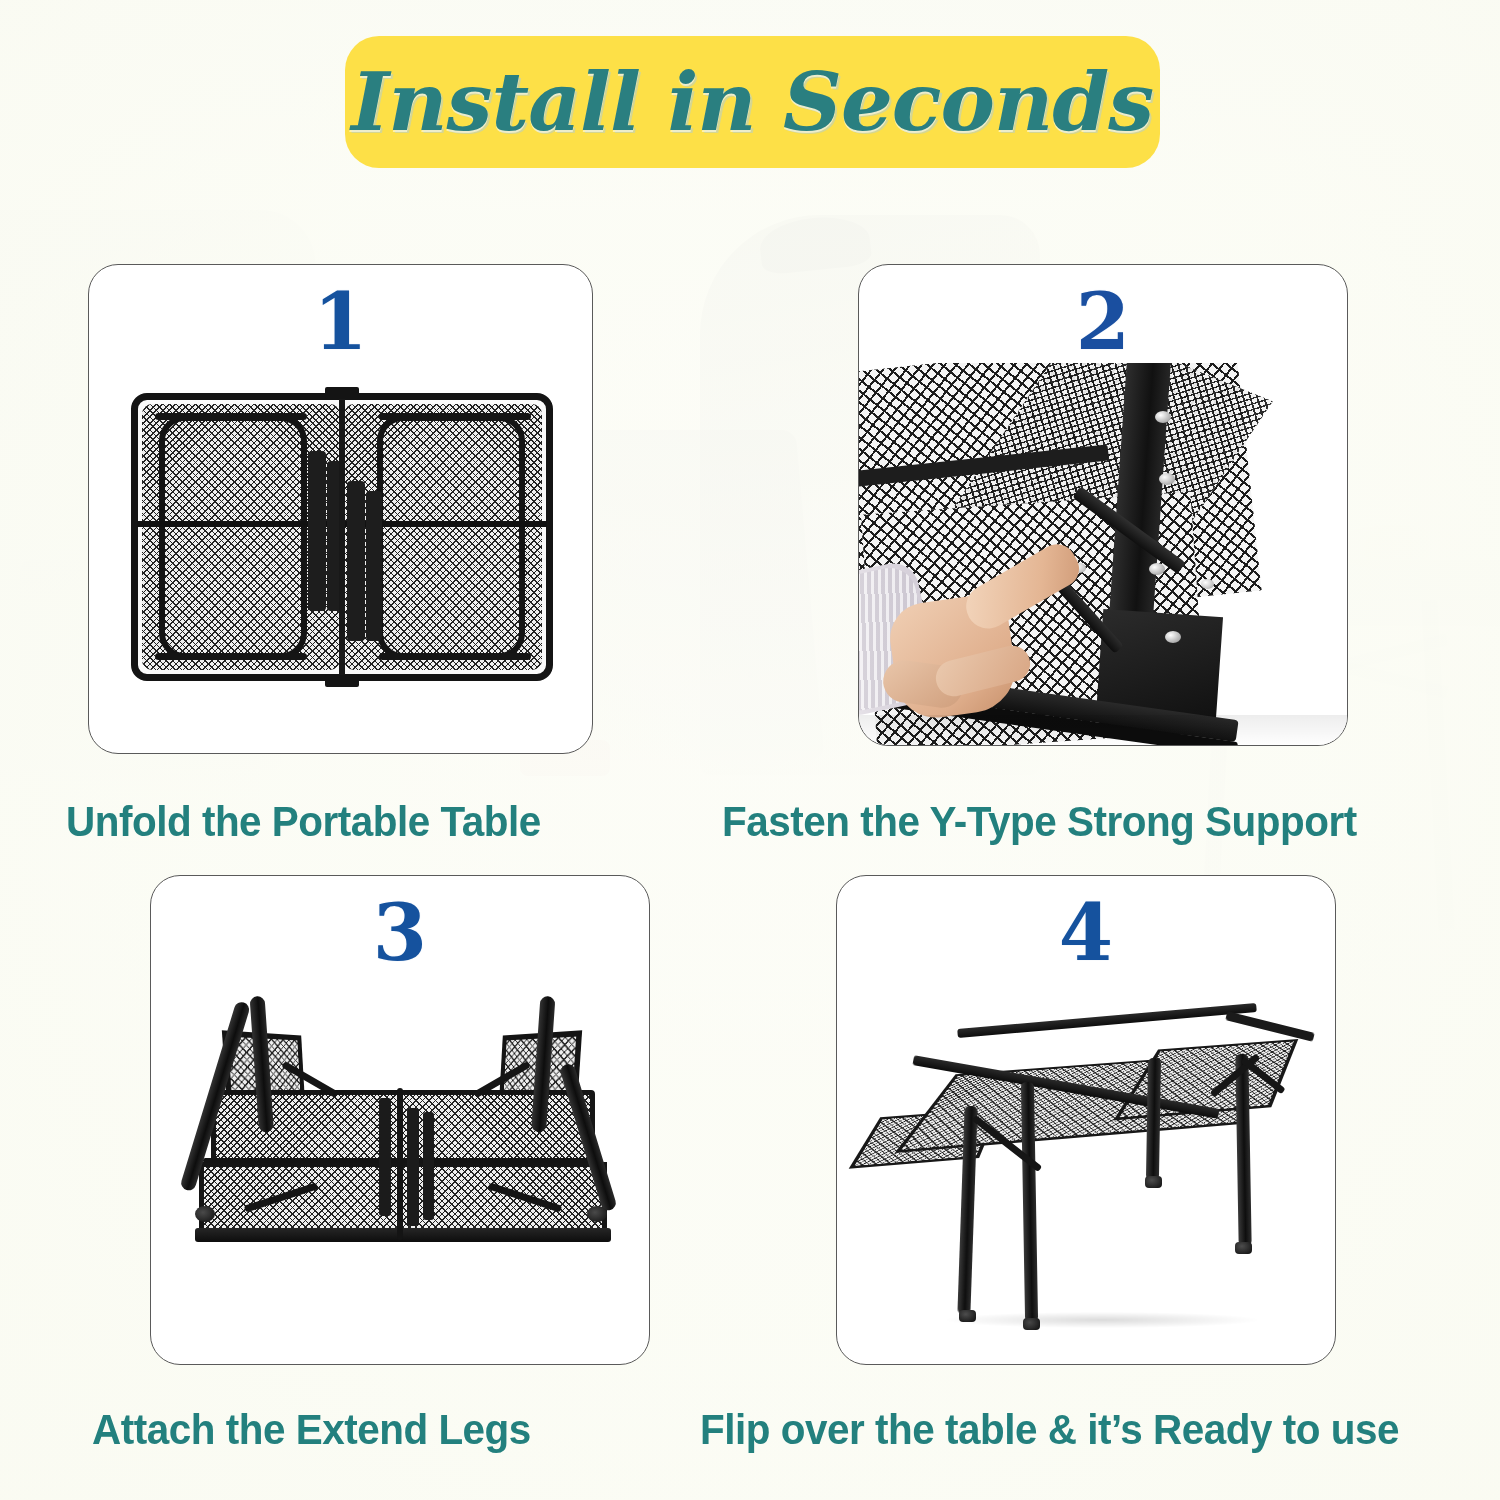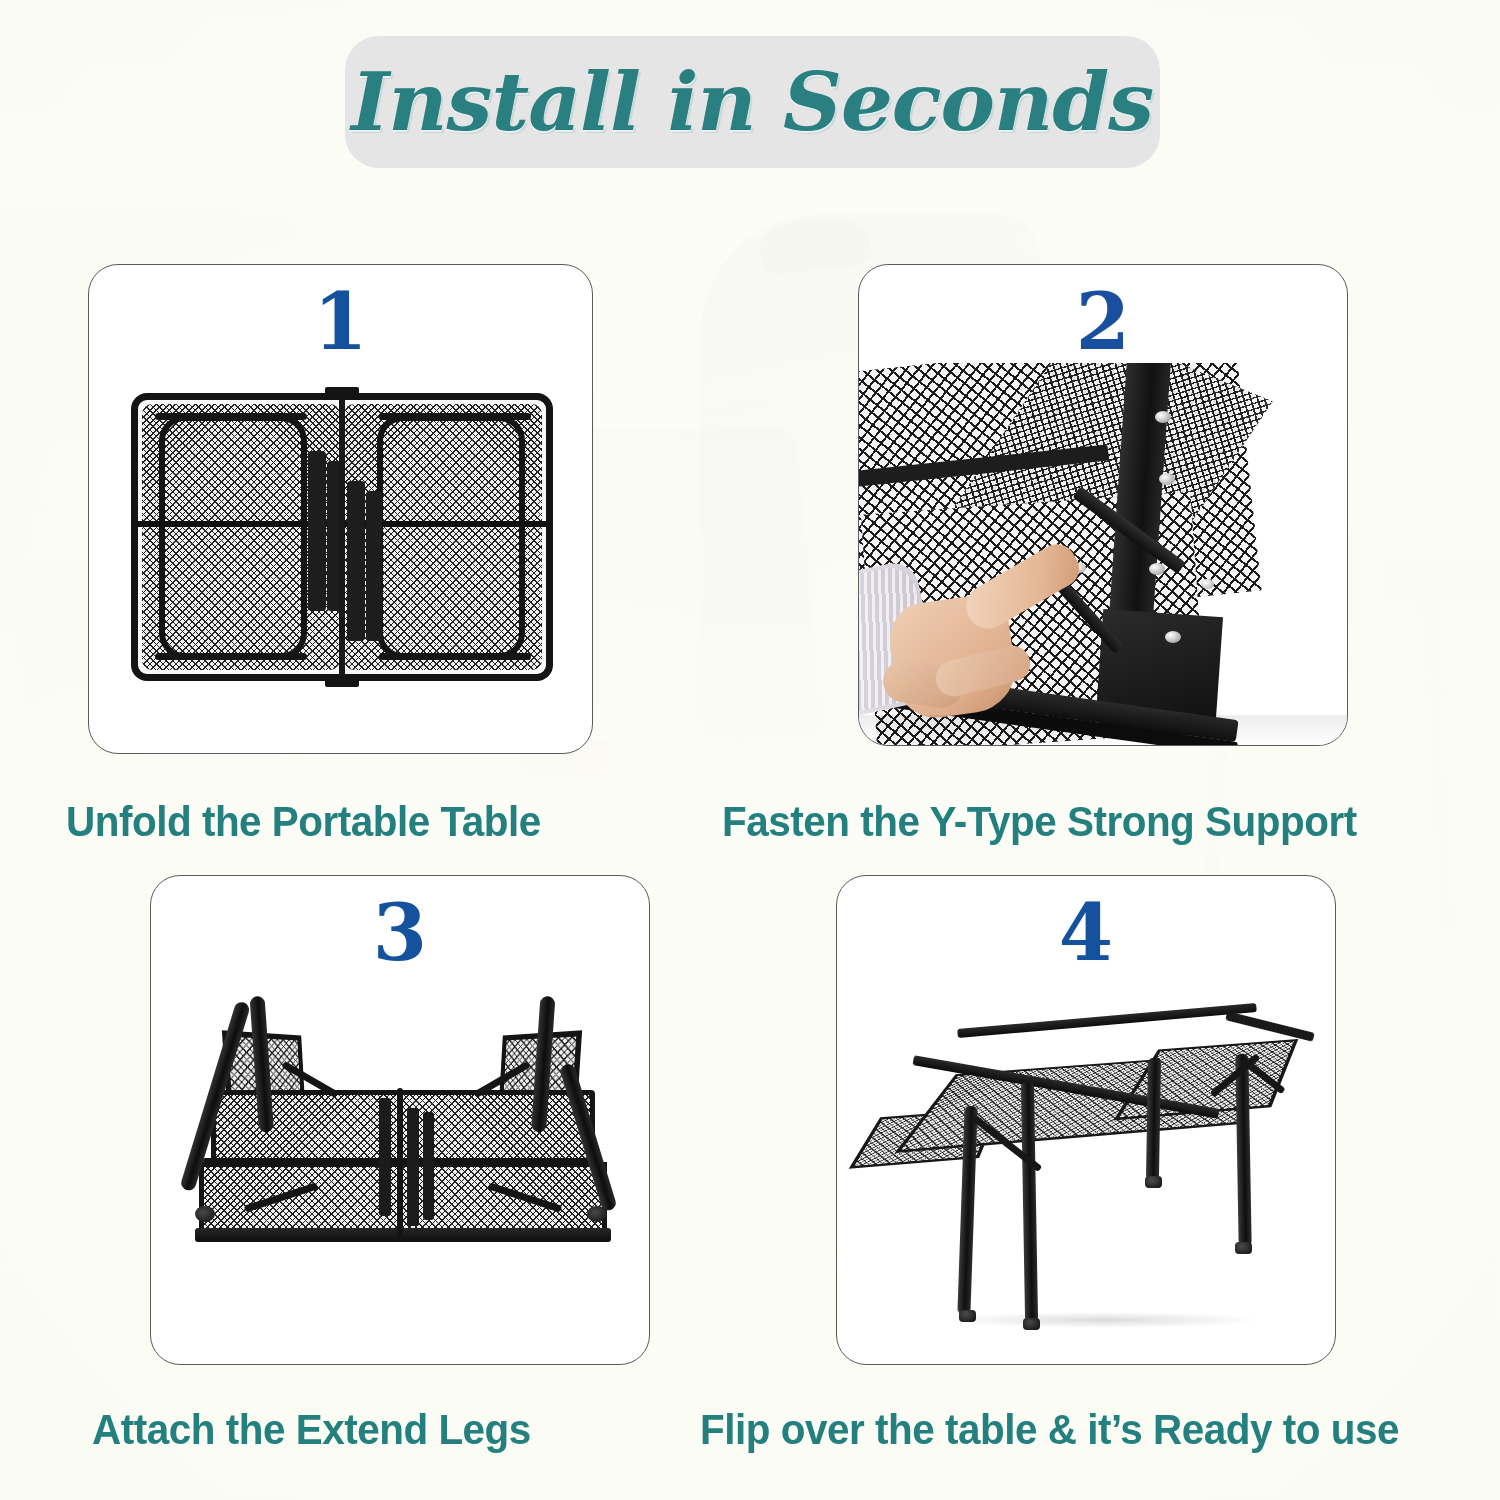--- a/index.html
+++ b/index.html
@@ -131,21 +131,21 @@
     z-index: 5;
   }
 
   
   #title-banner {
     position: absolute;
     left: 345px;
     top: 36px;
     width: 815px;
     height: 132px;
-    background: #e5e5e5;
+    background: #fde047;
     border-radius: 34px;
     display: flex;
     align-items: center;
     justify-content: center;
   }
   #title-text {
     font-family: "DejaVu Serif", "Liberation Serif", serif;
     font-weight: bold;
     font-style: italic;
     font-size: 80px;

